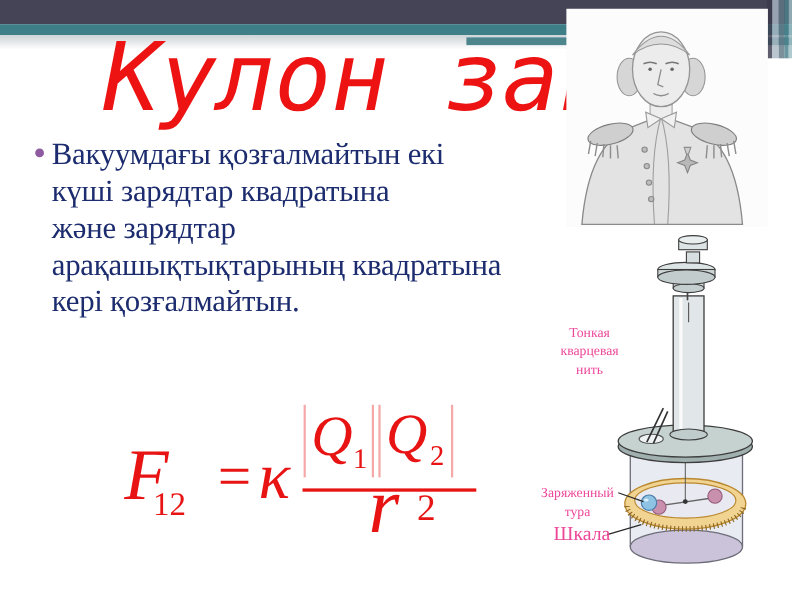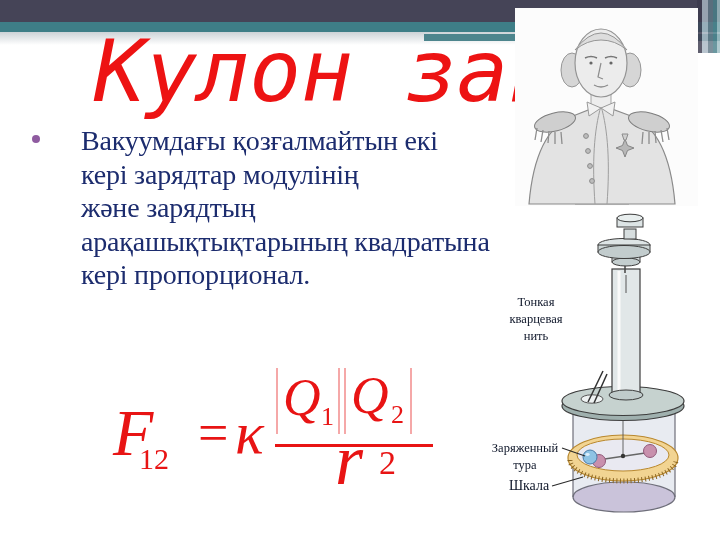--- a/index.html
+++ b/index.html
@@ -18,21 +18,21 @@
   .vs4{left:713px;width:4px;background:#4a818b;}
   .vs5{left:717px;width:3px;background:#9fc0c6;}
   
   .title{position:absolute;left:94px;top:28px;z-index:1;white-space:nowrap;
          font-family:"DejaVu Sans Mono",monospace;font-style:italic;
          font-size:86px;line-height:86px;color:#ed1313;}
   
   .bullet-dot{position:absolute;left:32px;top:135px;width:8px;height:8px;border-radius:50%;
               background:#8f5ba0;}
   .body-text{position:absolute;left:47px;top:124px;color:#1c2c6e;
-             font-size:28px;line-height:33.5px;letter-spacing:-0.2px;margin-left:34px;}
+             font-size:28px;line-height:33.5px;letter-spacing:-0.2px;}
   .body-text div{white-space:nowrap;}
   
   .formula{position:absolute;left:95px;top:360px;width:360px;height:165px;color:#e81414;
            font-style:italic;}
   .formula span{position:absolute;line-height:1em;}
   .f-F{left:18px;top:40px;font-size:66px;}
   .f-Fsub{left:44px;top:84px;font-size:30px;font-style:normal;}
   .f-eq{left:103px;top:46px;font-size:54px;font-style:normal;}
   .f-kappa{left:140px;top:43px;font-size:60px;}
   .abs-bar{position:absolute;width:2.2px;height:66px;background:#f5a8a8;top:8px;}
@@ -40,25 +40,25 @@
   .f-Q1{left:188px;top:12px;font-size:52px;}
   .f-Q1sub{left:226px;top:44px;font-size:26px;font-style:normal;}
   .f-Q2{left:256px;top:10px;font-size:52px;}
   .f-Q2sub{left:296px;top:42px;font-size:26px;font-style:normal;}
   .f-line{position:absolute;left:180px;top:84px;width:158px;height:3px;background:#e81414;}
   .f-r{left:240px;top:64px;font-size:72px;}
   .f-rexp{left:284px;top:86px;font-size:34px;font-style:normal;}
   
   .portrait{position:absolute;left:515px;top:8px;width:183px;height:198px;z-index:2;background:#fcfcfc;}
   .apparatus{position:absolute;left:440px;top:193px;width:280px;height:347px;}
-  .diag-label{position:absolute;color:#0f172a;text-align:center;
+  .diag-label{position:absolute;color:#ec4899;text-align:center;
               font-size:12.5px;line-height:17px;}
   .lbl-thread{left:492px;top:294px;width:88px;}
   .lbl-ball{left:485px;top:440px;width:80px;}
-  .lbl-scale{left:503px;top:477px;width:52px;font-size:14px;}
+  .lbl-scale{left:503px;top:477px;width:52px;font-size:18px;}
 </style>
 </head>
 <body>
 
 <div class="slide">
 
   <div class="band-dark"></div>
   <div class="band-teal"></div>
   <div class="band-shadow"></div>
   <div class="band-step"></div>
@@ -66,24 +66,24 @@
   <div class="vstripe vs2"></div>
   <div class="vstripe vs3"></div>
   <div class="vstripe vs4"></div>
   <div class="vstripe vs5"></div>
 
   <div class="title">Кулон заң</div>
 
   <div class="bullet-dot"></div>
   <div class="body-text">
     <div>Вакуумдағы қозғалмайтын екі</div>
-    <div>кері зарядтар модулінің</div>
-    <div>және зарядтың</div>
+    <div>күші зарядтар квадратына</div>
+    <div>және зарядтар</div>
     <div>арақашықтықтарының квадратына</div>
-    <div>кері пропорционал.</div>
+    <div>кері қозғалмайтын.</div>
   </div>
 
   <div class="formula">
     <span class="f-F">F</span>
     <span class="f-Fsub">12</span>
     <span class="f-eq">=</span>
     <span class="f-kappa">κ</span>
     <div class="abs-bar b1"></div>
     <span class="f-Q1">Q</span>
     <span class="f-Q1sub">1</span>

